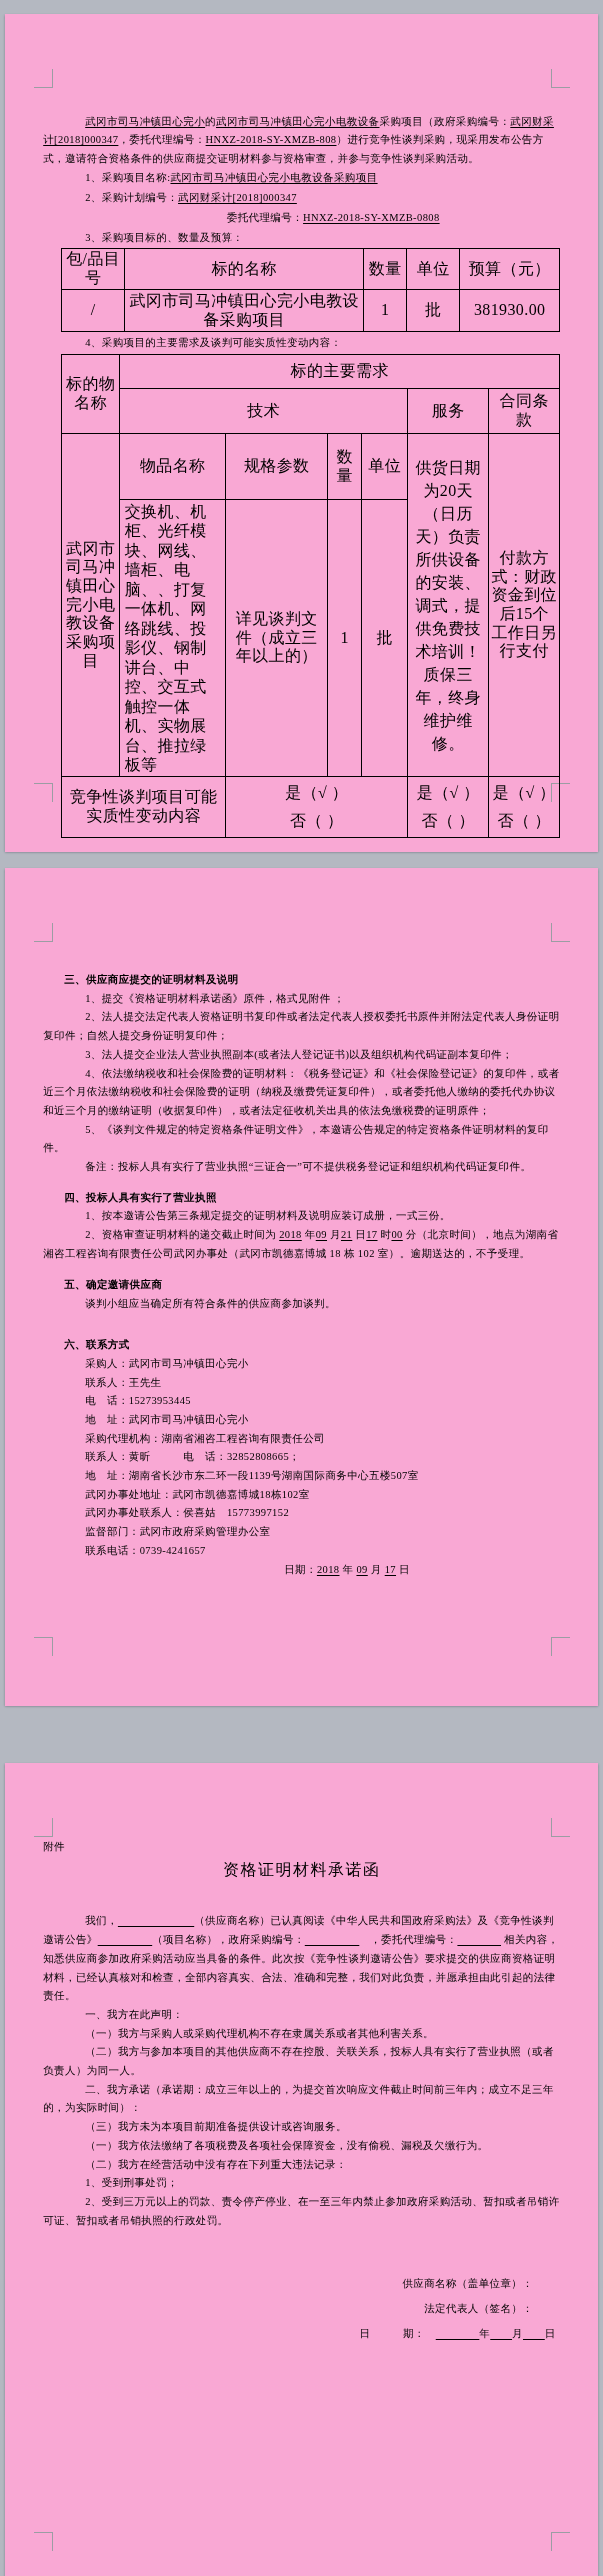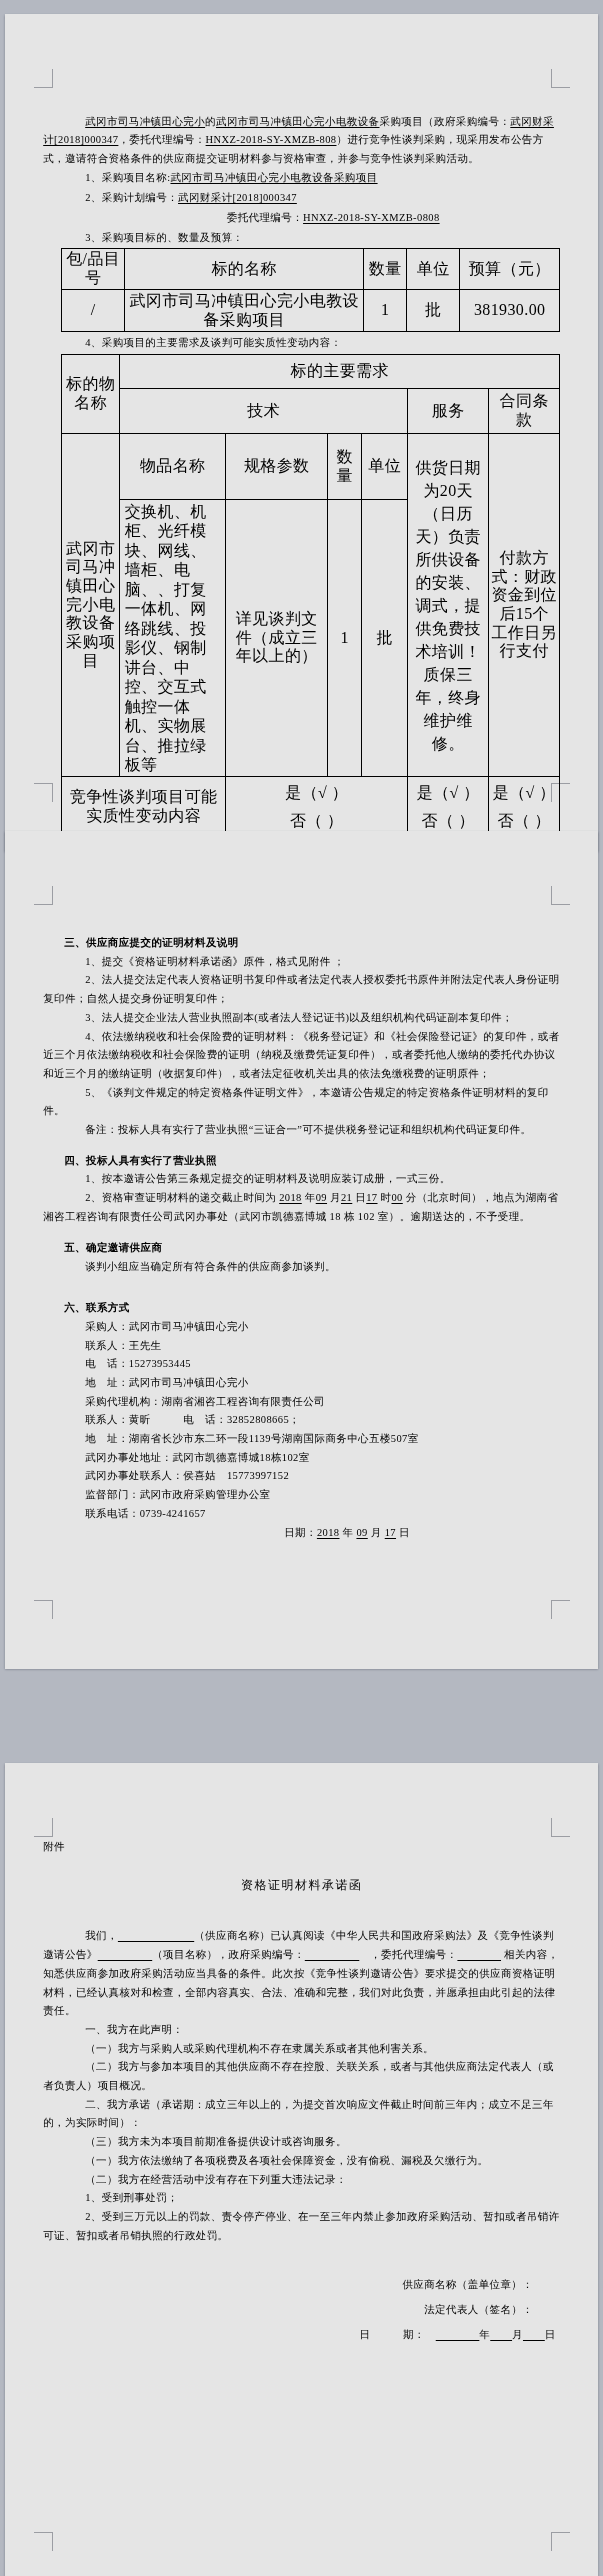--- a/index.html
+++ b/index.html
@@ -4,26 +4,26 @@
 <style>
   html,body{margin:0;padding:0;}
   body{
     width:604px;height:2576px;position:relative;
     background:#b4b8c1;
     font-family:"Liberation Serif","DejaVu Serif",serif;
     color:#000;
   }
   .page{
     position:absolute;left:5.2px;width:593px;height:838px;
-    background:#e5e5e5;
+    background:#f9a8d4;
     box-shadow:0 0.7px 2.2px rgba(40,45,60,.45);
     overflow:hidden;
   }
   #page1{top:13.5px}
-  #page2{top:831px}
+  #page2{top:868px}
   #page3{top:1763px}
   .content{
     position:relative;
     padding:0 38px 0 38px;
     font-size:10.5px;line-height:18.7px;letter-spacing:0.4px;
   }
   .c1{padding-top:99px}
   .c2{padding-top:103px}
   .c3{padding-top:75px}
   p{margin:0;}
@@ -53,24 +53,24 @@
   td.svc{line-height:23px;padding:1.5px 2.2px;}
   td.ctr{line-height:18.7px;padding:1.5px 2.2px;}
   td.yesno{line-height:28.4px;}
   .mt2{margin-top:1.5px}
   .mt16{margin-top:12px}
   .mt17{margin-top:12.7px}
   .mt24{margin-top:18px}
   .mt30{margin-top:22.5px}
   .mt44{margin-top:33px}
   
-  .att-title{text-align:center;font-size:12px;letter-spacing:1.5px;margin-top:19px;}
+  .att-title{text-align:center;font-size:16px;letter-spacing:1.5px;margin-top:4px;}
   .sign{text-align:right;line-height:25px;padding-right:27px;}
   .sign.date{padding-right:4.5px;}
-  .sign-block{margin-top:27px;}
+  .sign-block{margin-top:41px;}
   .date-line{text-indent:241px;}
 </style>
 </head>
 <body>
 
 <div class="page" id="page1">
   <div class="mark tl"></div>
   <div class="mark tr"></div>
   <div class="mark bl"></div>
   <div class="mark br"></div>
@@ -213,21 +213,21 @@
   <div class="mark bl"></div>
   <div class="mark br"></div>
   <div class="content c3">
     <p>附件</p>
     <p class="att-title">资格证明材料承诺函</p>
 
     <p class="ind mt44"><span>我们，</span><span class="useg">　　　　　　　</span><span>（供应商名称）已认真阅读《中华人民共和国政府采购法》及《竞争性谈判邀请公告》</span><span class="useg">　　　　　</span><span>（项目名称），政府采购编号：</span><span class="useg">　　　　　</span><span>　，委托代理编号：</span><span class="useg">　　　　</span><span> 相关内容，知悉供应商参加政府采购活动应当具备的条件。此次按《竞争性谈判邀请公告》要求提交的供应商资格证明材料，已经认真核对和检查，全部内容真实、合法、准确和完整，我们对此负责，并愿承担由此引起的法律责任。</span></p>
 
     <p class="it">一、我方在此声明：</p>
     <p class="it">（一）我方与采购人或采购代理机构不存在隶属关系或者其他利害关系。</p>
-    <p class="it">（二）我方与参加本项目的其他供应商不存在控股、关联关系，或者与其他供应商法定代表人（或者负责人）项目概况。</p>
+    <p class="it">（二）我方与参加本项目的其他供应商不存在控股、关联关系，投标人具有实行了营业执照（或者负责人）为同一人。</p>
     <p class="it">二、我方承诺（承诺期：成立三年以上的，为提交首次响应文件截止时间前三年内；成立不足三年的，为实际时间）：</p>
 
     <p class="it">（三）我方未为本项目前期准备提供设计或咨询服务。</p>
     <p class="it">（一）我方依法缴纳了各项税费及各项社会保障资金，没有偷税、漏税及欠缴行为。</p>
     <p class="it">（二）我方在经营活动中没有存在下列重大违法记录：</p>
     <p class="it">1、受到刑事处罚；</p>
     <p class="it">2、受到三万元以上的罚款、责令停产停业、在一至三年内禁止参加政府采购活动、暂扣或者吊销许可证、暂扣或者吊销执照的行政处罚。</p>
 
     <div class="sign-block">
       <p class="sign">供应商名称（盖单位章）：</p>

